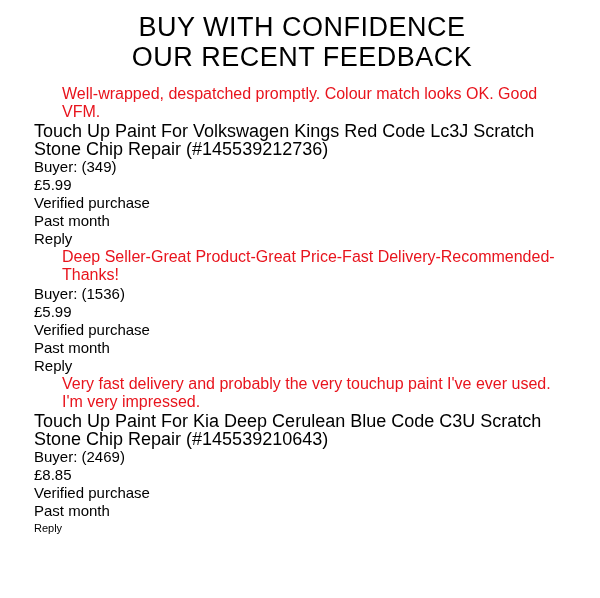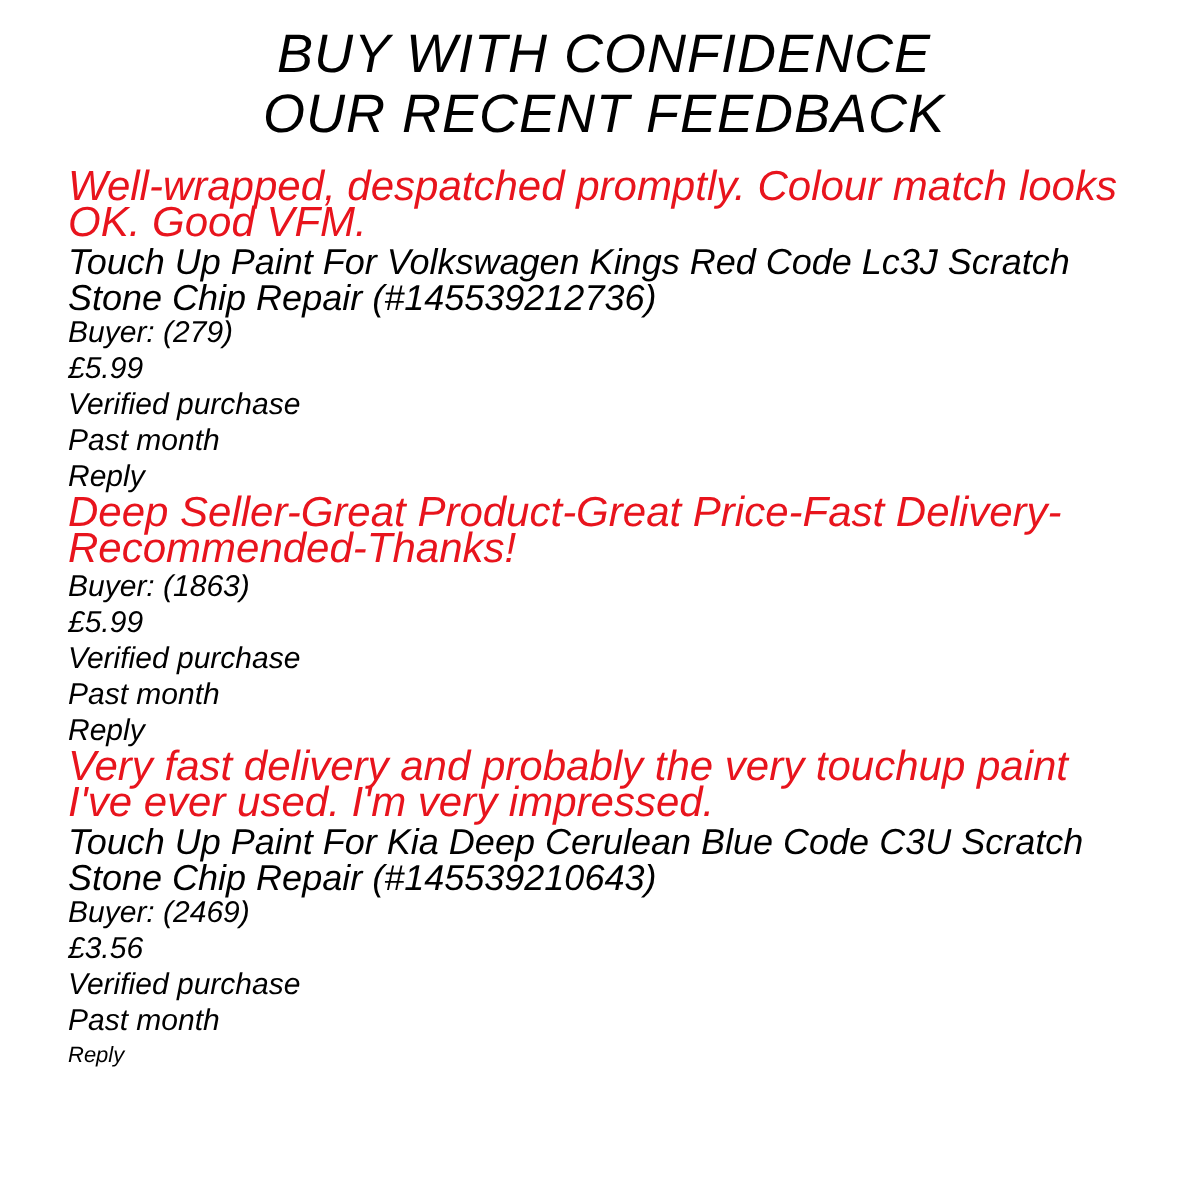--- a/index.html
+++ b/index.html
@@ -13,21 +13,20 @@
     font-family: "Liberation Sans", sans-serif;
     color: #000000;
     overflow: hidden;
   }
   .page {
     width: 600px;
     height: 425px;
     position: relative;
     box-sizing: border-box;
     padding: 12px 30px 0 34px;
-    font-style: italic;
   }
   .header {
     text-align: center;
     margin: 0;
     padding: 0;
   }
   .header-line {
     font-size: 27px;
     line-height: 30px;
     letter-spacing: 0.5px;
@@ -36,23 +35,24 @@
     white-space: nowrap;
   }
   .feedback-list {
     margin-top: 13px;
   }
   .feedback-item {
     margin-bottom: 0;
   }
   .comment {
     color: #e8141d;
-    font-size: 21px;
+    font-size: 16px;
     line-height: 18px;
     margin-bottom: 1px;
+    margin-left: 28px;
   }
   .title {
     font-size: 18px;
     line-height: 18px;
     color: #000;
   }
   .meta {
     font-size: 15px;
     line-height: 18px;
     color: #000;
@@ -76,40 +76,40 @@
   <div class="header">
     <div class="header-line">BUY WITH CONFIDENCE</div>
     <div class="header-line">OUR RECENT FEEDBACK</div>
   </div>
 
   <div class="feedback-list">
 
     <div class="feedback-item">
       <div class="comment">Well-wrapped, despatched promptly. Colour match looks OK. Good VFM.</div>
       <div class="title">Touch Up Paint For Volkswagen Kings Red Code Lc3J Scratch Stone Chip Repair (#145539212736)</div>
-      <div class="meta">Buyer: (279)</div>
+      <div class="meta">Buyer: (349)</div>
       <div class="meta">£5.99</div>
       <div class="meta">Verified purchase</div>
       <div class="meta">Past month</div>
       <div class="reply">Reply</div>
     </div>
 
     <div class="feedback-item">
       <div class="comment">Deep Seller-Great Product-Great Price-Fast Delivery-Recommended-Thanks!</div>
-      <div class="meta">Buyer:  (1863)</div>
+      <div class="meta">Buyer:  (1536)</div>
       <div class="meta">£5.99</div>
       <div class="meta">Verified purchase</div>
       <div class="meta">Past month</div>
       <div class="reply">Reply</div>
     </div>
 
     <div class="feedback-item">
       <div class="comment">Very fast delivery and probably the very touchup paint I've ever used. I'm very impressed.</div>
       <div class="title">Touch Up Paint For Kia Deep Cerulean Blue Code C3U Scratch Stone Chip Repair (#145539210643)</div>
       <div class="meta">Buyer: (2469)</div>
-      <div class="meta">£3.56</div>
+      <div class="meta">£8.85</div>
       <div class="meta">Verified purchase</div>
       <div class="meta">Past month</div>
       <div class="reply-small">Reply</div>
     </div>
 
   </div>
 </div>
 
 </body></html>

